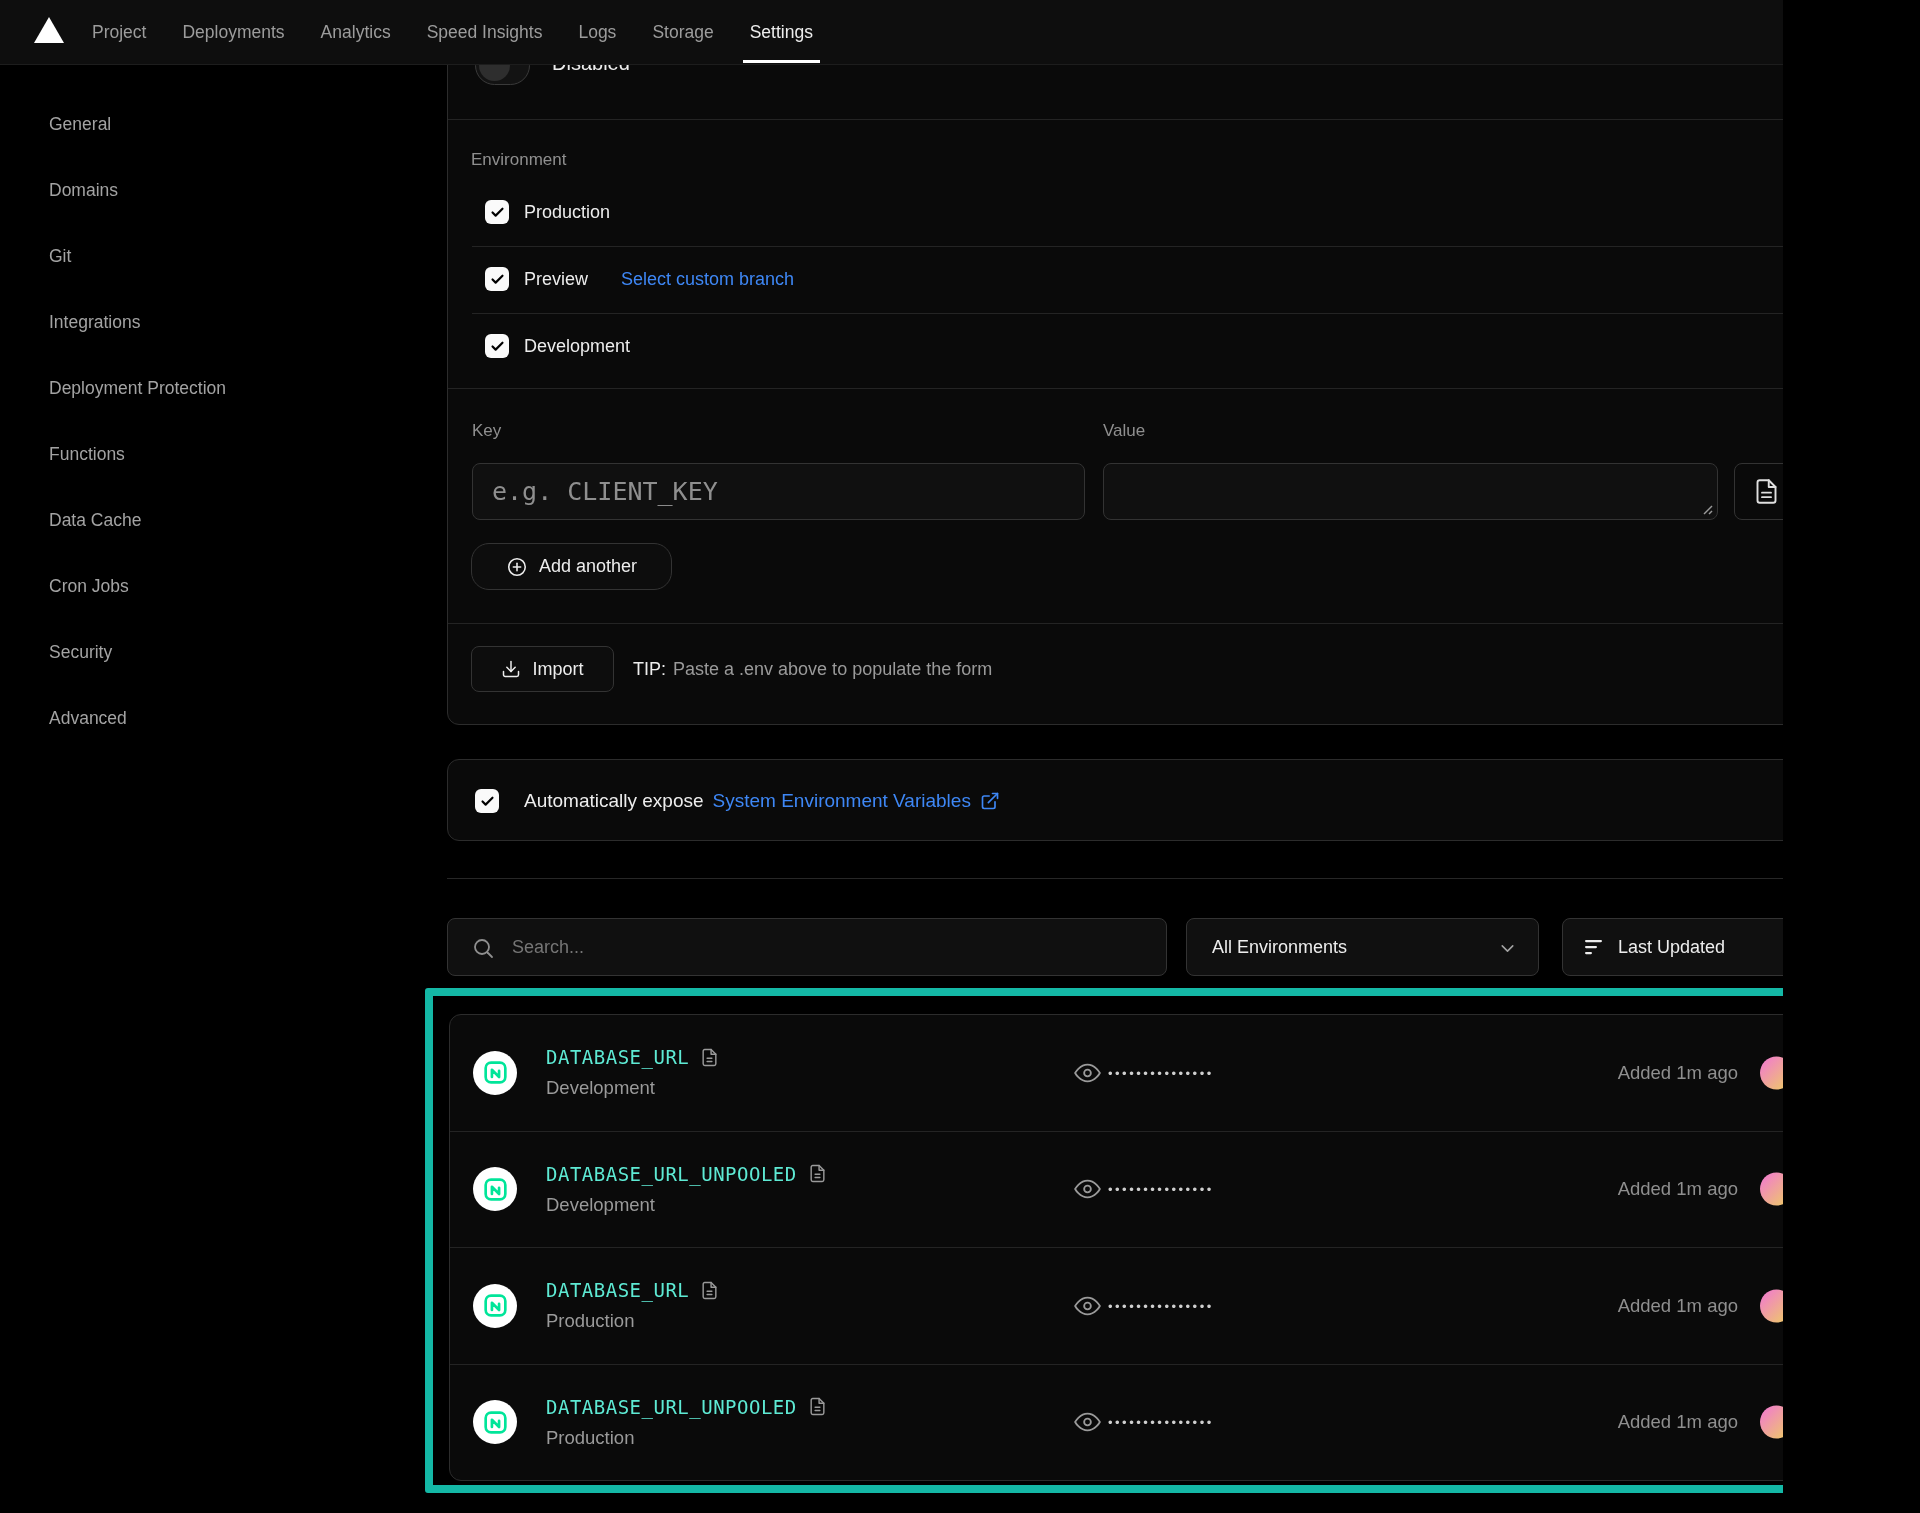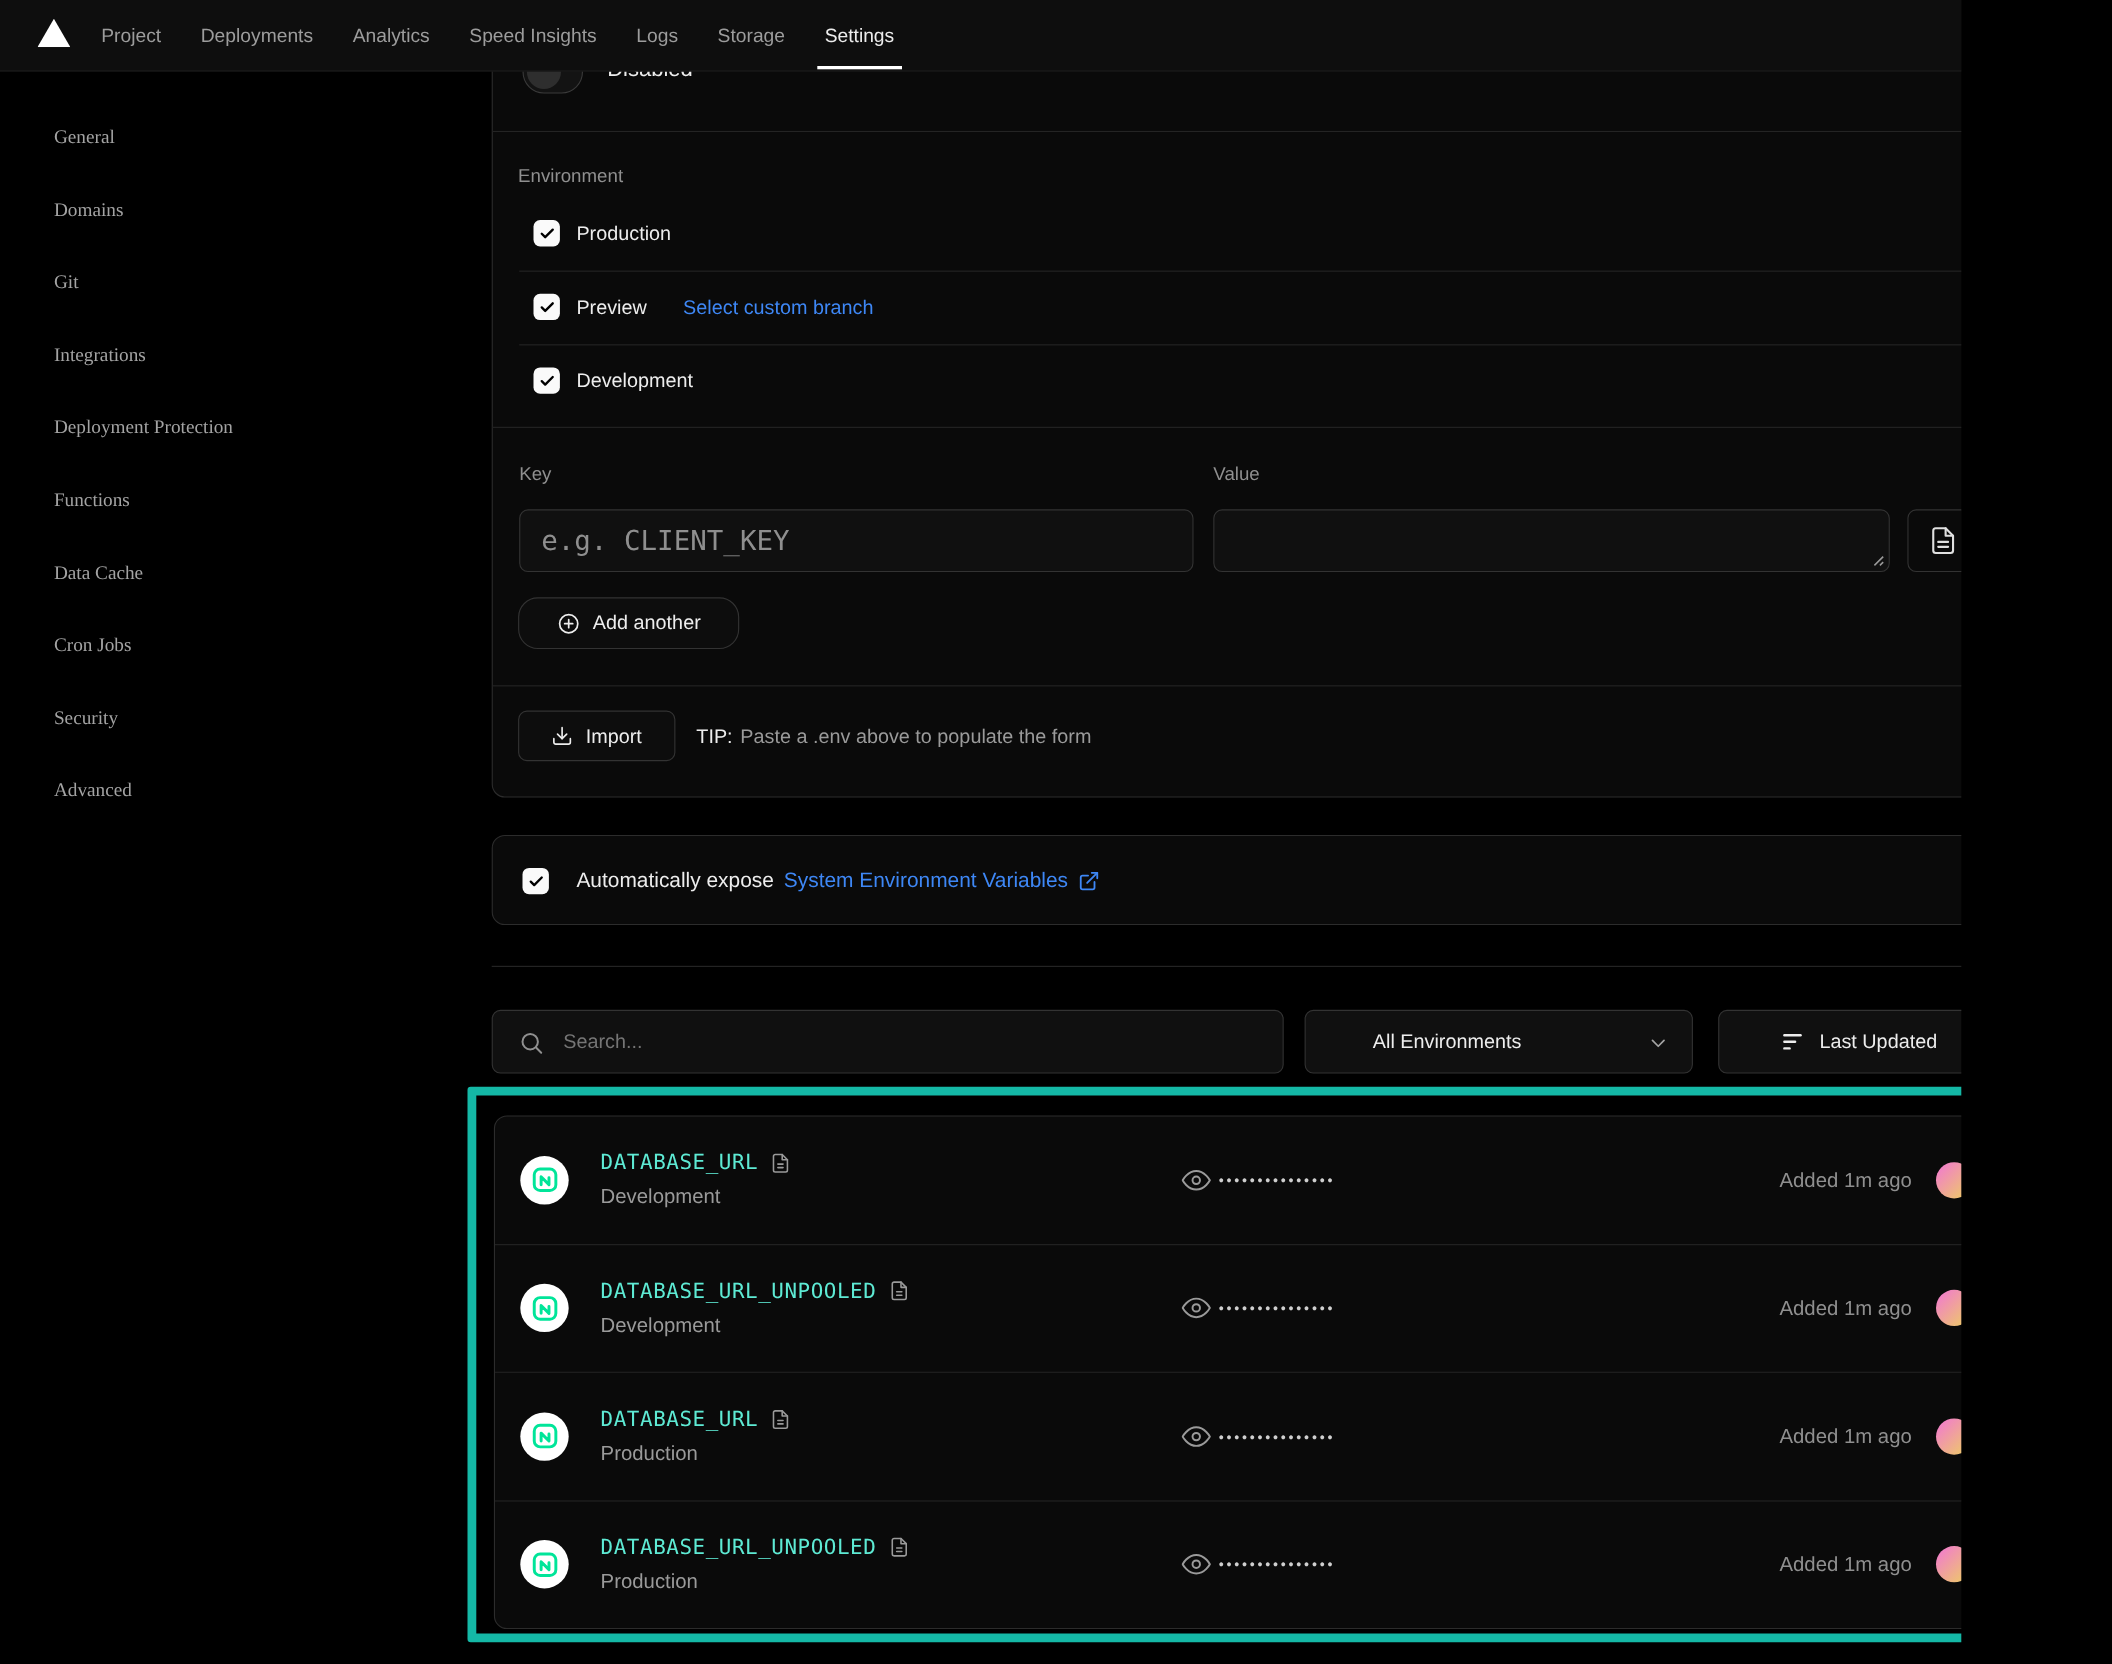--- a/index.html
+++ b/index.html
@@ -29,21 +29,21 @@
     background:#fff;clip-path:polygon(50% 0,100% 100%,0 100%);}
   .nav-tabs{display:flex;gap:36px;align-items:stretch;}
   .nav-tab{display:flex;align-items:center;font-size:17.5px;color:var(--txt-nav);
     cursor:pointer;position:relative;height:65px;}
   .nav-tab.active{color:var(--txt);}
   .nav-tab.active::after{content:"";position:absolute;left:-7px;right:-7px;bottom:2px;height:3px;background:#fff;}
 
   
   .sidebar{position:absolute;left:32px;top:95px;width:375px;}
   .side-item{height:59px;display:flex;align-items:center;padding-left:17px;margin-bottom:7px;
-    font-size:17.5px;color:#a3a3a3;border-radius:8px;cursor:pointer;font-family:Liberation Serif, serif;}
+    font-size:17.5px;color:#a3a3a3;border-radius:8px;cursor:pointer;}
   .side-item.active{background:#1d1d1d;color:#fff;font-weight:500;}
 
   
   .card{position:absolute;background:var(--card-bg);border:1px solid var(--border);border-radius:12px;}
   .hdiv{position:absolute;height:1px;background:var(--divider);}
 
   .label-dim{font-size:17px;color:var(--txt-dim);}
   .toggle{position:absolute;width:55px;height:39px;border-radius:20px;background:#131313;
     border:1px solid #3a3a3a;}
   .toggle .knob{position:absolute;left:3px;top:3px;width:31px;height:31px;border-radius:50%;background:#2e2e2e;}
@@ -61,21 +61,21 @@
   .icon-btn{position:absolute;width:65px;height:57px;background:var(--card-bg);border:1px solid #333;
     border-radius:8px;display:flex;align-items:center;justify-content:center;cursor:pointer;color:#e0e0e0;}
   .ghost-btn{position:absolute;background:#0d0d0d;border:1px solid #333;border-radius:8px;
     display:flex;align-items:center;justify-content:center;gap:11px;color:var(--txt);
     font-size:18px;cursor:pointer;}
   .save-btn{position:absolute;background:#ededed;color:#0a0a0a;border-radius:8px;font-size:18px;
     font-weight:500;display:flex;align-items:center;justify-content:center;cursor:pointer;}
 
   
   .select-box{position:absolute;height:58px;background:var(--input-bg);border:1px solid #333;
-    border-radius:8px;display:flex;align-items:center;font-size:18px;color:var(--txt);cursor:pointer;padding-left:36px;}
+    border-radius:8px;display:flex;align-items:center;font-size:18px;color:var(--txt);cursor:pointer;}
 
   
   .highlight{position:absolute;left:425px;top:988px;width:1480px;height:505px;
     border:8px solid var(--teal);border-radius:3px;}
   .env-table{position:absolute;left:16px;top:18px;width:1436px;height:467px;
     background:var(--card-bg);border:1px solid var(--border);border-radius:12px;
     display:flex;flex-direction:column;overflow:hidden;}
   .env-row{position:relative;flex:1;}
   .env-row + .env-row{border-top:1px solid var(--divider);}
   .neon-badge{position:absolute;left:23px;top:50%;transform:translateY(-50%);

